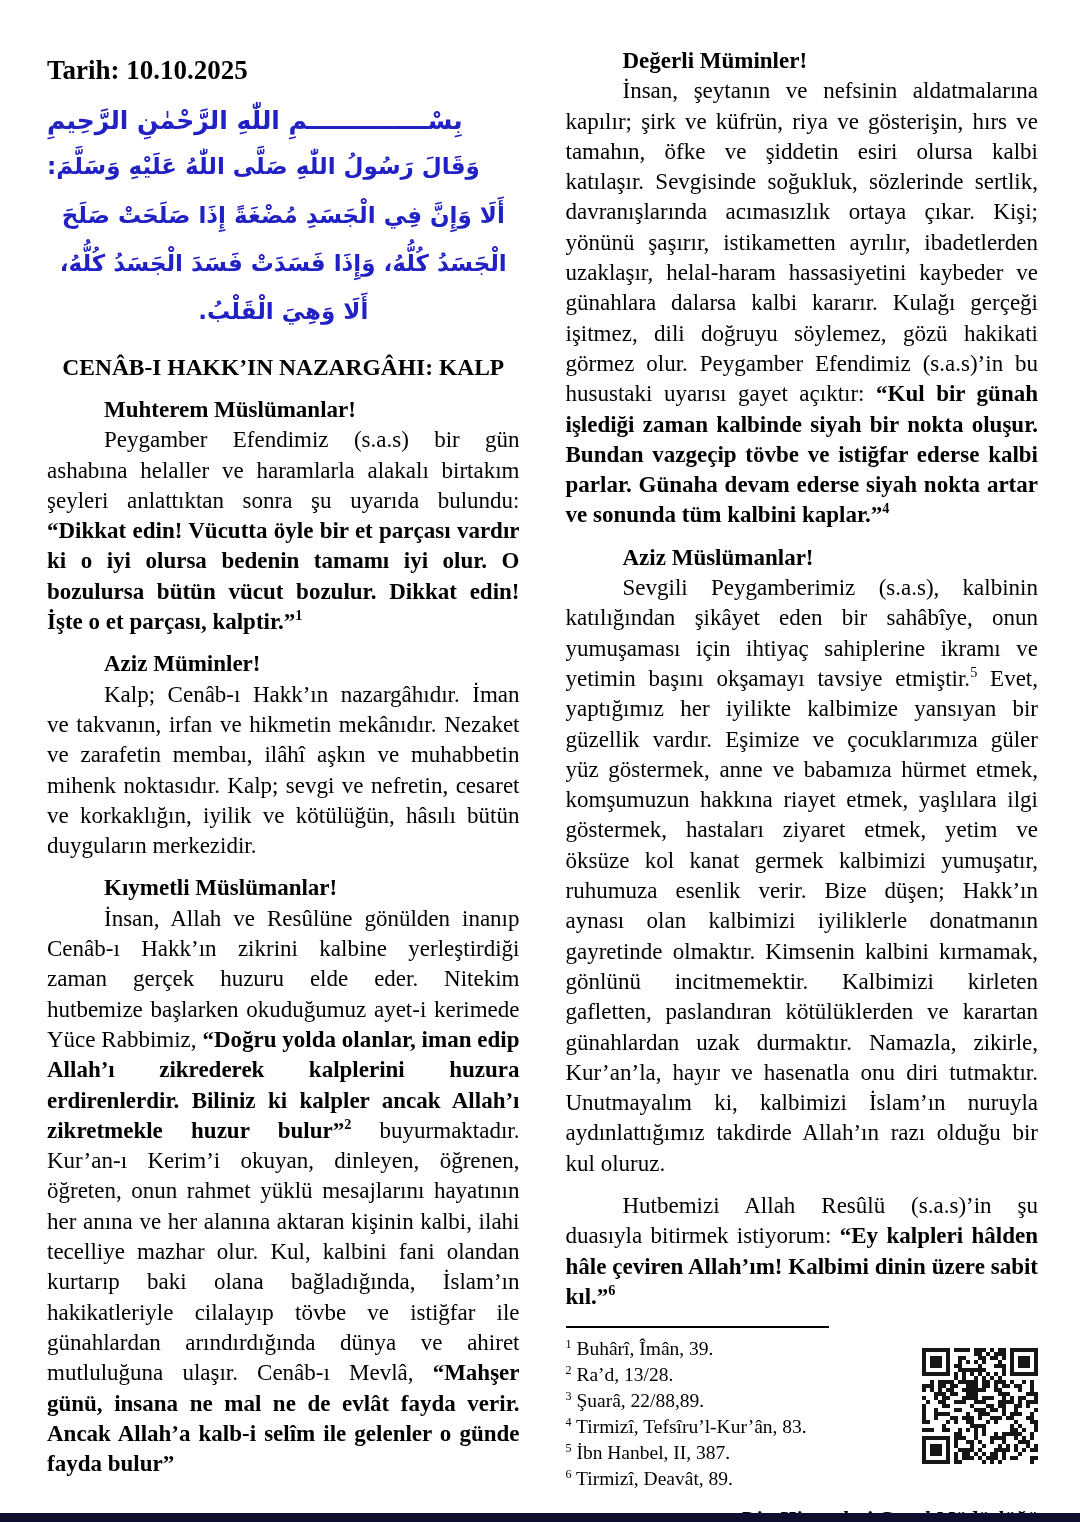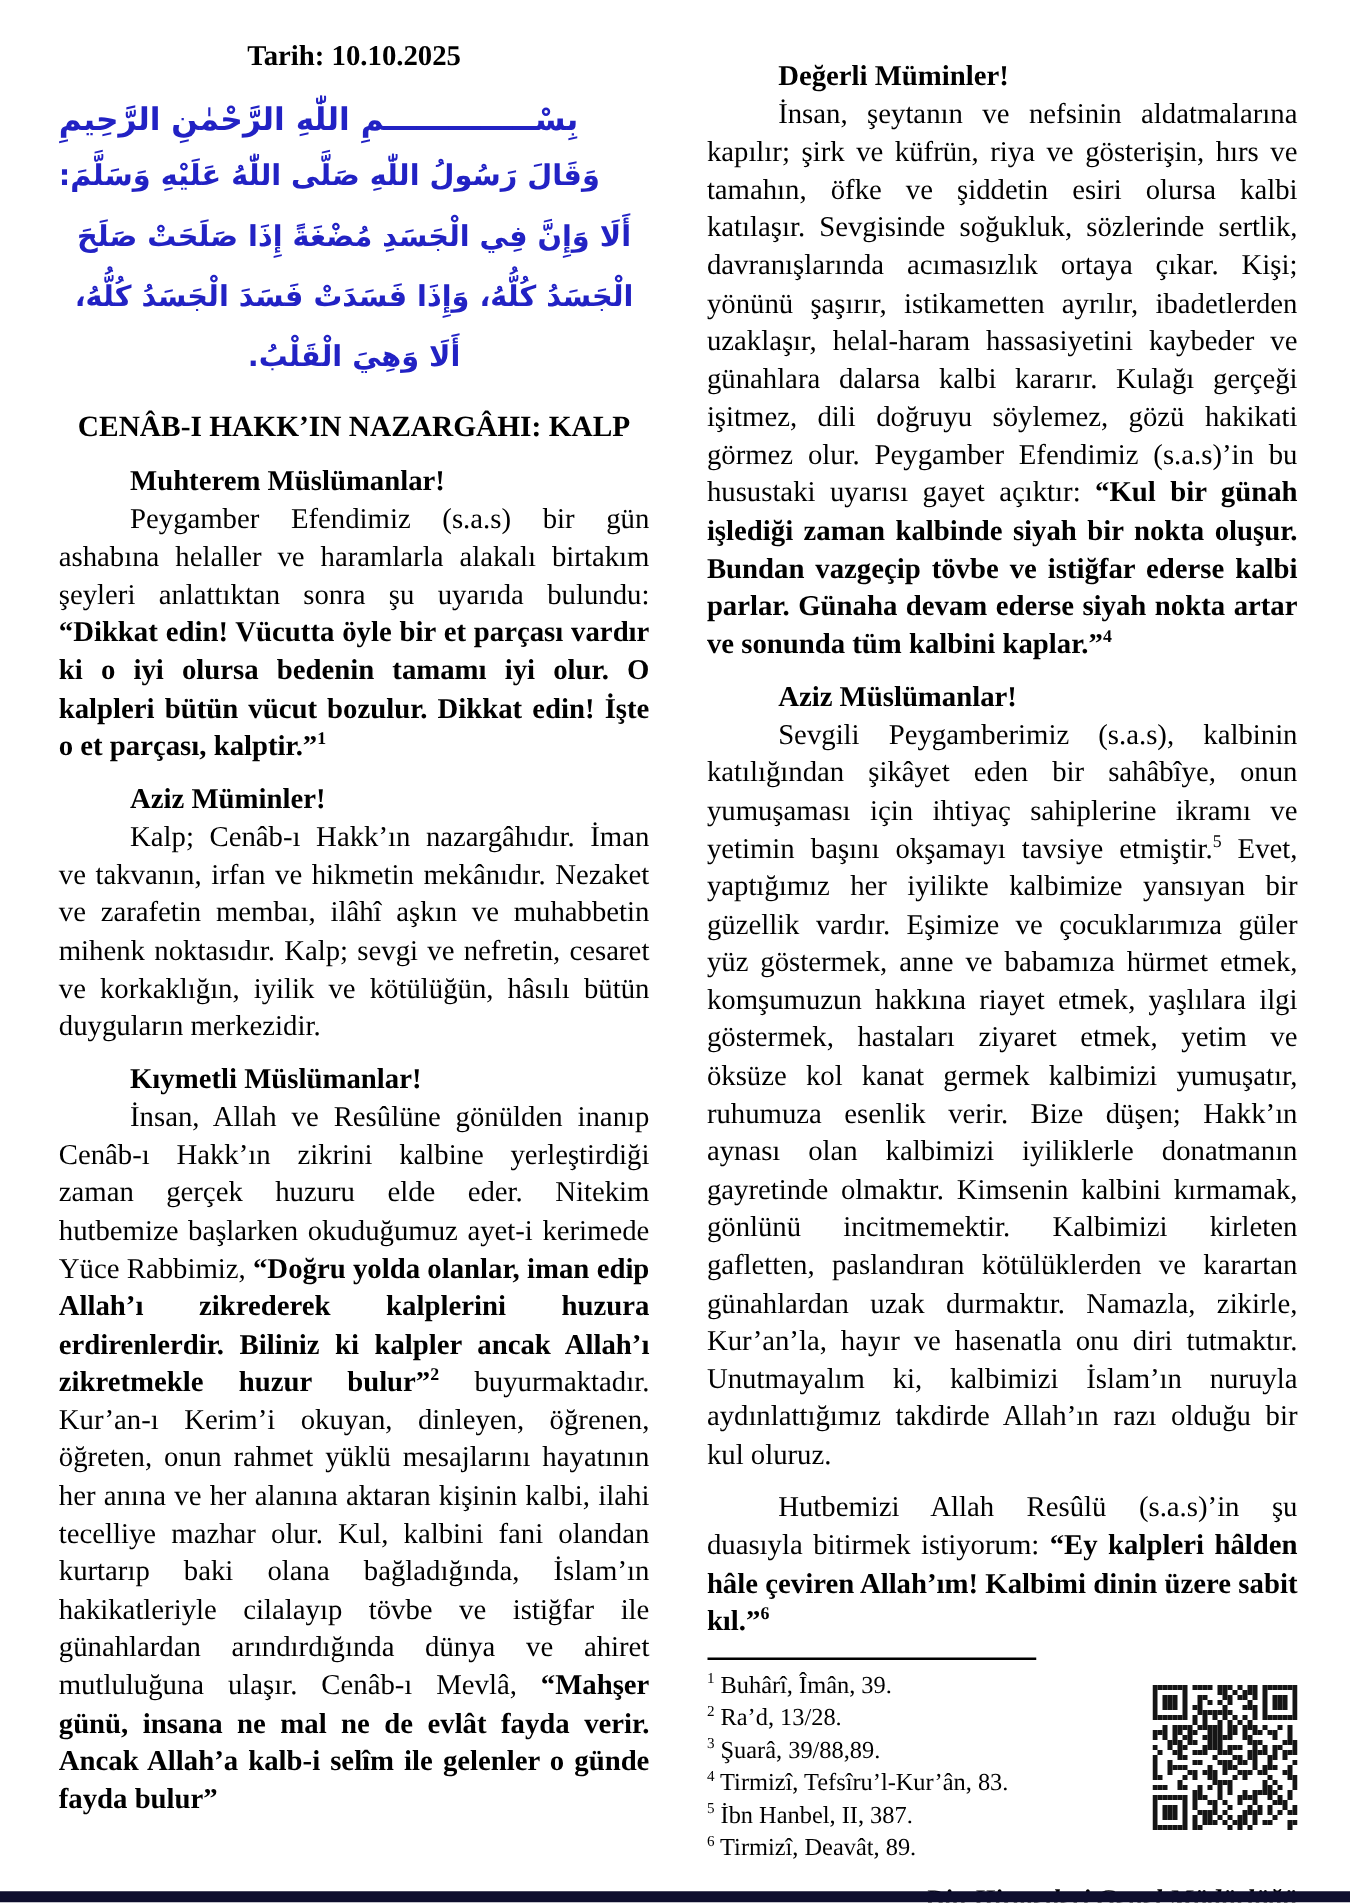--- a/index.html
+++ b/index.html
@@ -9,21 +9,21 @@
     color:#000;
     font-family:"Liberation Serif", serif;
     position:relative;
     overflow:hidden;
   }
   .content { padding:30px 42px 0 47px; }
   .cols { display:flex; gap:46px; }
   .col { width:473px; font-size:23px; line-height:30.3px; text-align:justify; }
   .col-right { padding-top:16px; }
 
-  .date { font-weight:bold; font-size:23px; text-align:center; line-height:30px; }
+  .date { font-weight:bold; font-size:27px; text-align:left; line-height:30px;margin-top:25px; }
 
   .arabic {
     color:var(--arabic-color,#2222c4);
     direction:rtl;
     font-family:"DejaVu Sans", sans-serif;
     font-weight:bold;
     text-align:left;
   }
   .bismillah { font-size:25px; line-height:40px; margin-top:16px; }
   .verse   { font-size:21px; line-height:46px; margin-top:8px; }
@@ -54,21 +54,21 @@
 
     <div class="col">
       <div class="date">Tarih: 10.10.2025</div>
       <div class="arabic bismillah">بِسْــــــــــــــمِ اللّٰهِ الرَّحْمٰنِ الرَّحِيمِ</div>
       <div class="arabic intro">وَقَالَ رَسُولُ اللّٰهِ صَلَّى اللّٰهُ عَلَيْهِ وَسَلَّمَ:</div>
       <div class="arabic hadith">أَلَا وَإِنَّ فِي الْجَسَدِ مُضْغَةً إِذَا صَلَحَتْ صَلَحَ الْجَسَدُ كُلُّهُ، وَإِذَا فَسَدَتْ فَسَدَ الْجَسَدُ كُلُّهُ، أَلَا وَهِيَ الْقَلْبُ.</div>
 
       <div class="title">CENÂB-I HAKK’IN NAZARGÂHI: KALP</div>
 
       <div class="heading">Muhterem Müslümanlar!</div>
-      <p class="para"><span>Peygamber Efendimiz (s.a.s) bir gün ashabına helaller ve haramlarla alakalı birtakım şeyleri anlattıktan sonra şu uyarıda bulundu: </span><span class="b">“Dikkat edin! Vücutta öyle bir et parçası vardır ki o iyi olursa bedenin tamamı iyi olur. O kalpleri bütün vücut bozulur. Dikkat edin! İşte o et parçası, kalptir.”</span><sup class="b">1</sup></p>
+      <p class="para"><span>Peygamber Efendimiz (s.a.s) bir gün ashabına helaller ve haramlarla alakalı birtakım şeyleri anlattıktan sonra şu uyarıda bulundu: </span><span class="b">“Dikkat edin! Vücutta öyle bir et parçası vardır ki o iyi olursa bedenin tamamı iyi olur. O bozulursa bütün vücut bozulur. Dikkat edin! İşte o et parçası, kalptir.”</span><sup class="b">1</sup></p>
 
       <div class="heading">Aziz Müminler!</div>
       <p class="para"><span>Kalp; Cenâb-ı Hakk’ın nazargâhıdır. İman ve takvanın, irfan ve hikmetin mekânıdır. Nezaket ve zarafetin membaı, ilâhî aşkın ve muhabbetin mihenk noktasıdır. Kalp; sevgi ve nefretin, cesaret ve korkaklığın, iyilik ve kötülüğün, hâsılı bütün duyguların merkezidir.</span></p>
 
       <div class="heading">Kıymetli Müslümanlar!</div>
       <p class="para"><span>İnsan, Allah ve Resûlüne gönülden inanıp Cenâb-ı Hakk’ın zikrini kalbine yerleştirdiği zaman gerçek huzuru elde eder. Nitekim hutbemize başlarken okuduğumuz ayet-i kerimede Yüce Rabbimiz, </span><span class="b">“Doğru yolda olanlar, iman edip Allah’ı zikrederek kalplerini huzura erdirenlerdir. Biliniz ki kalpler ancak Allah’ı zikretmekle huzur bulur”</span><sup class="b">2</sup><span> buyurmaktadır. Kur’an-ı Kerim’i okuyan, dinleyen, öğrenen, öğreten, onun rahmet yüklü mesajlarını hayatının her anına ve her alanına aktaran kişinin kalbi, ilahi tecelliye mazhar olur. Kul, kalbini fani olandan kurtarıp baki olana bağladığında, İslam’ın hakikatleriyle cilalayıp tövbe ve istiğfar ile günahlardan arındırdığında dünya ve ahiret mutluluğuna ulaşır. Cenâb-ı Mevlâ, </span><span class="b">“Mahşer günü, insana ne mal ne de evlât fayda verir. Ancak Allah’a kalb-i selîm ile gelenler o günde fayda bulur”</span></p>
     </div>
 
     <div class="col col-right">
       <div class="heading" style="margin-top:0">Değerli Müminler!</div>
@@ -78,21 +78,21 @@
       <p class="para"><span>Sevgili Peygamberimiz (s.a.s), kalbinin katılığından şikâyet eden bir sahâbîye, onun yumuşaması için ihtiyaç sahiplerine ikramı ve yetimin başını okşamayı tavsiye etmiştir.</span><sup>5</sup><span> Evet, yaptığımız her iyilikte kalbimize yansıyan bir güzellik vardır. Eşimize ve çocuklarımıza güler yüz göstermek, anne ve babamıza hürmet etmek, komşumuzun hakkına riayet etmek, yaşlılara ilgi göstermek, hastaları ziyaret etmek, yetim ve öksüze kol kanat germek kalbimizi yumuşatır, ruhumuza esenlik verir. Bize düşen; Hakk’ın aynası olan kalbimizi iyiliklerle donatmanın gayretinde olmaktır. Kimsenin kalbini kırmamak, gönlünü incitmemektir. Kalbimizi kirleten gafletten, paslandıran kötülüklerden ve karartan günahlardan uzak durmaktır. Namazla, zikirle, Kur’an’la, hayır ve hasenatla onu diri tutmaktır. Unutmayalım ki, kalbimizi İslam’ın nuruyla aydınlattığımız takdirde Allah’ın razı olduğu bir kul oluruz.</span></p>
 
       <p class="para gap-top"><span>Hutbemizi Allah Resûlü (s.a.s)’in şu duasıyla bitirmek istiyorum: </span><span class="b">“Ey kalpleri hâlden hâle çeviren Allah’ım! Kalbimi dinin üzere sabit kıl.”</span><sup class="b">6</sup></p>
 
       <div class="fnsep"></div>
 
       <div class="footer-row">
         <div class="fnlist">
             <div class="fn"><sup>1</sup><span> Buhârî, Îmân, 39.</span></div>
             <div class="fn"><sup>2</sup><span> Ra’d, 13/28.</span></div>
-            <div class="fn"><sup>3</sup><span> Şuarâ, 39/88,89.</span></div>
+            <div class="fn"><sup>3</sup><span> Şuarâ, 22/88,89.</span></div>
             <div class="fn"><sup>4</sup><span> Tirmizî, Tefsîru’l-Kur’ân, 83.</span></div>
             <div class="fn"><sup>5</sup><span> İbn Hanbel, II, 387.</span></div>
             <div class="fn"><sup>6</sup><span> Tirmizî, Deavât, 89.</span></div>
           </div>
         <div class="qr-box" id="qr">
             <svg width="116" height="116" viewBox="0 0 116 116" fill="#151515">
               <rect x="0" y="0" width="4" height="4"></rect>
               <rect x="4" y="0" width="4" height="4"></rect>
               <rect x="8" y="0" width="4" height="4"></rect>
               <rect x="12" y="0" width="4" height="4"></rect>

